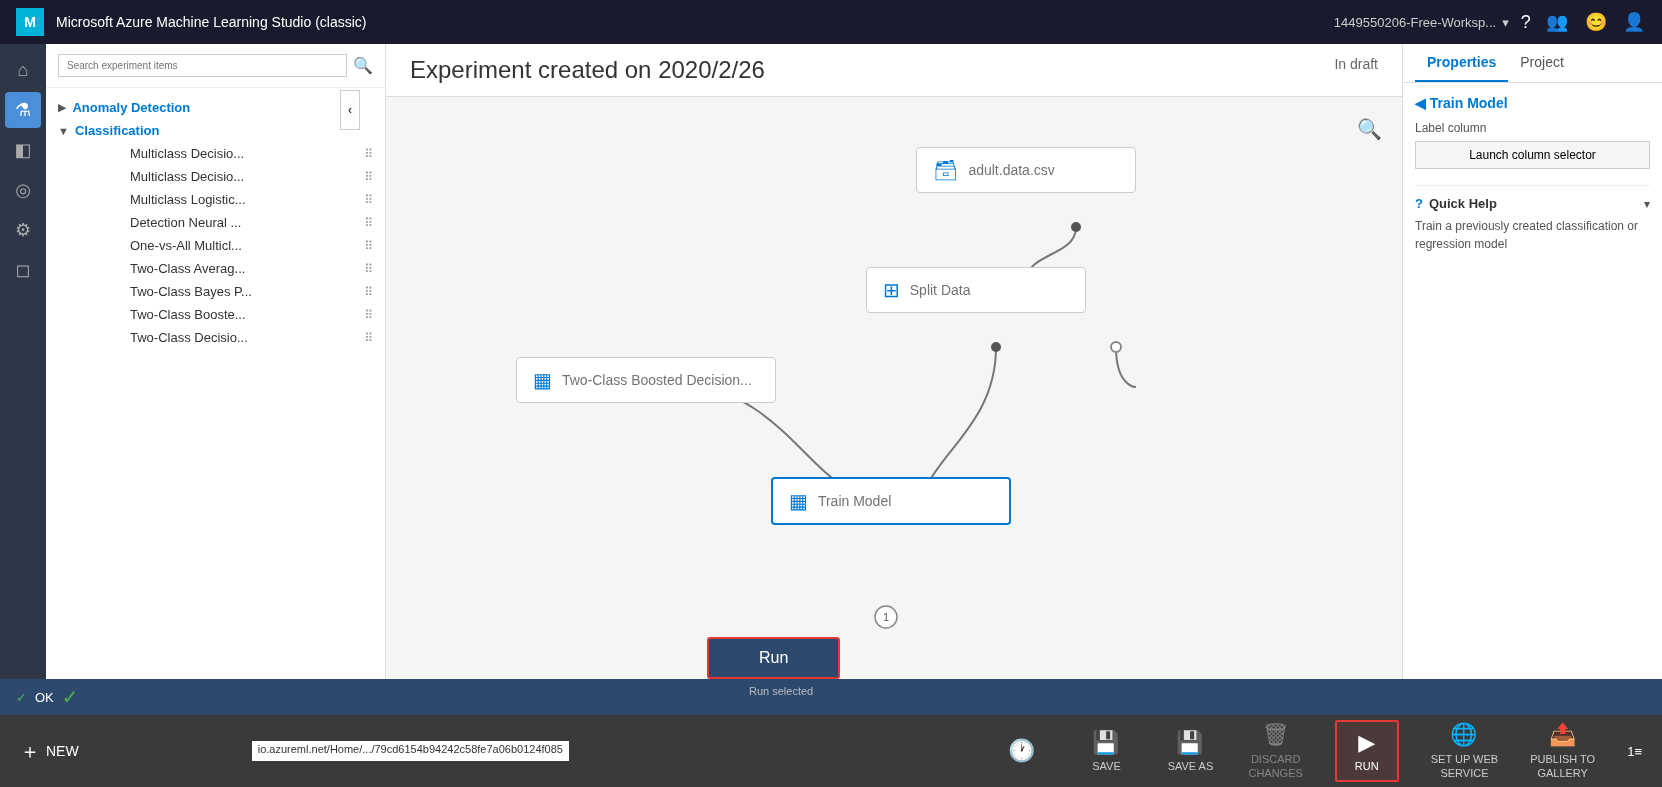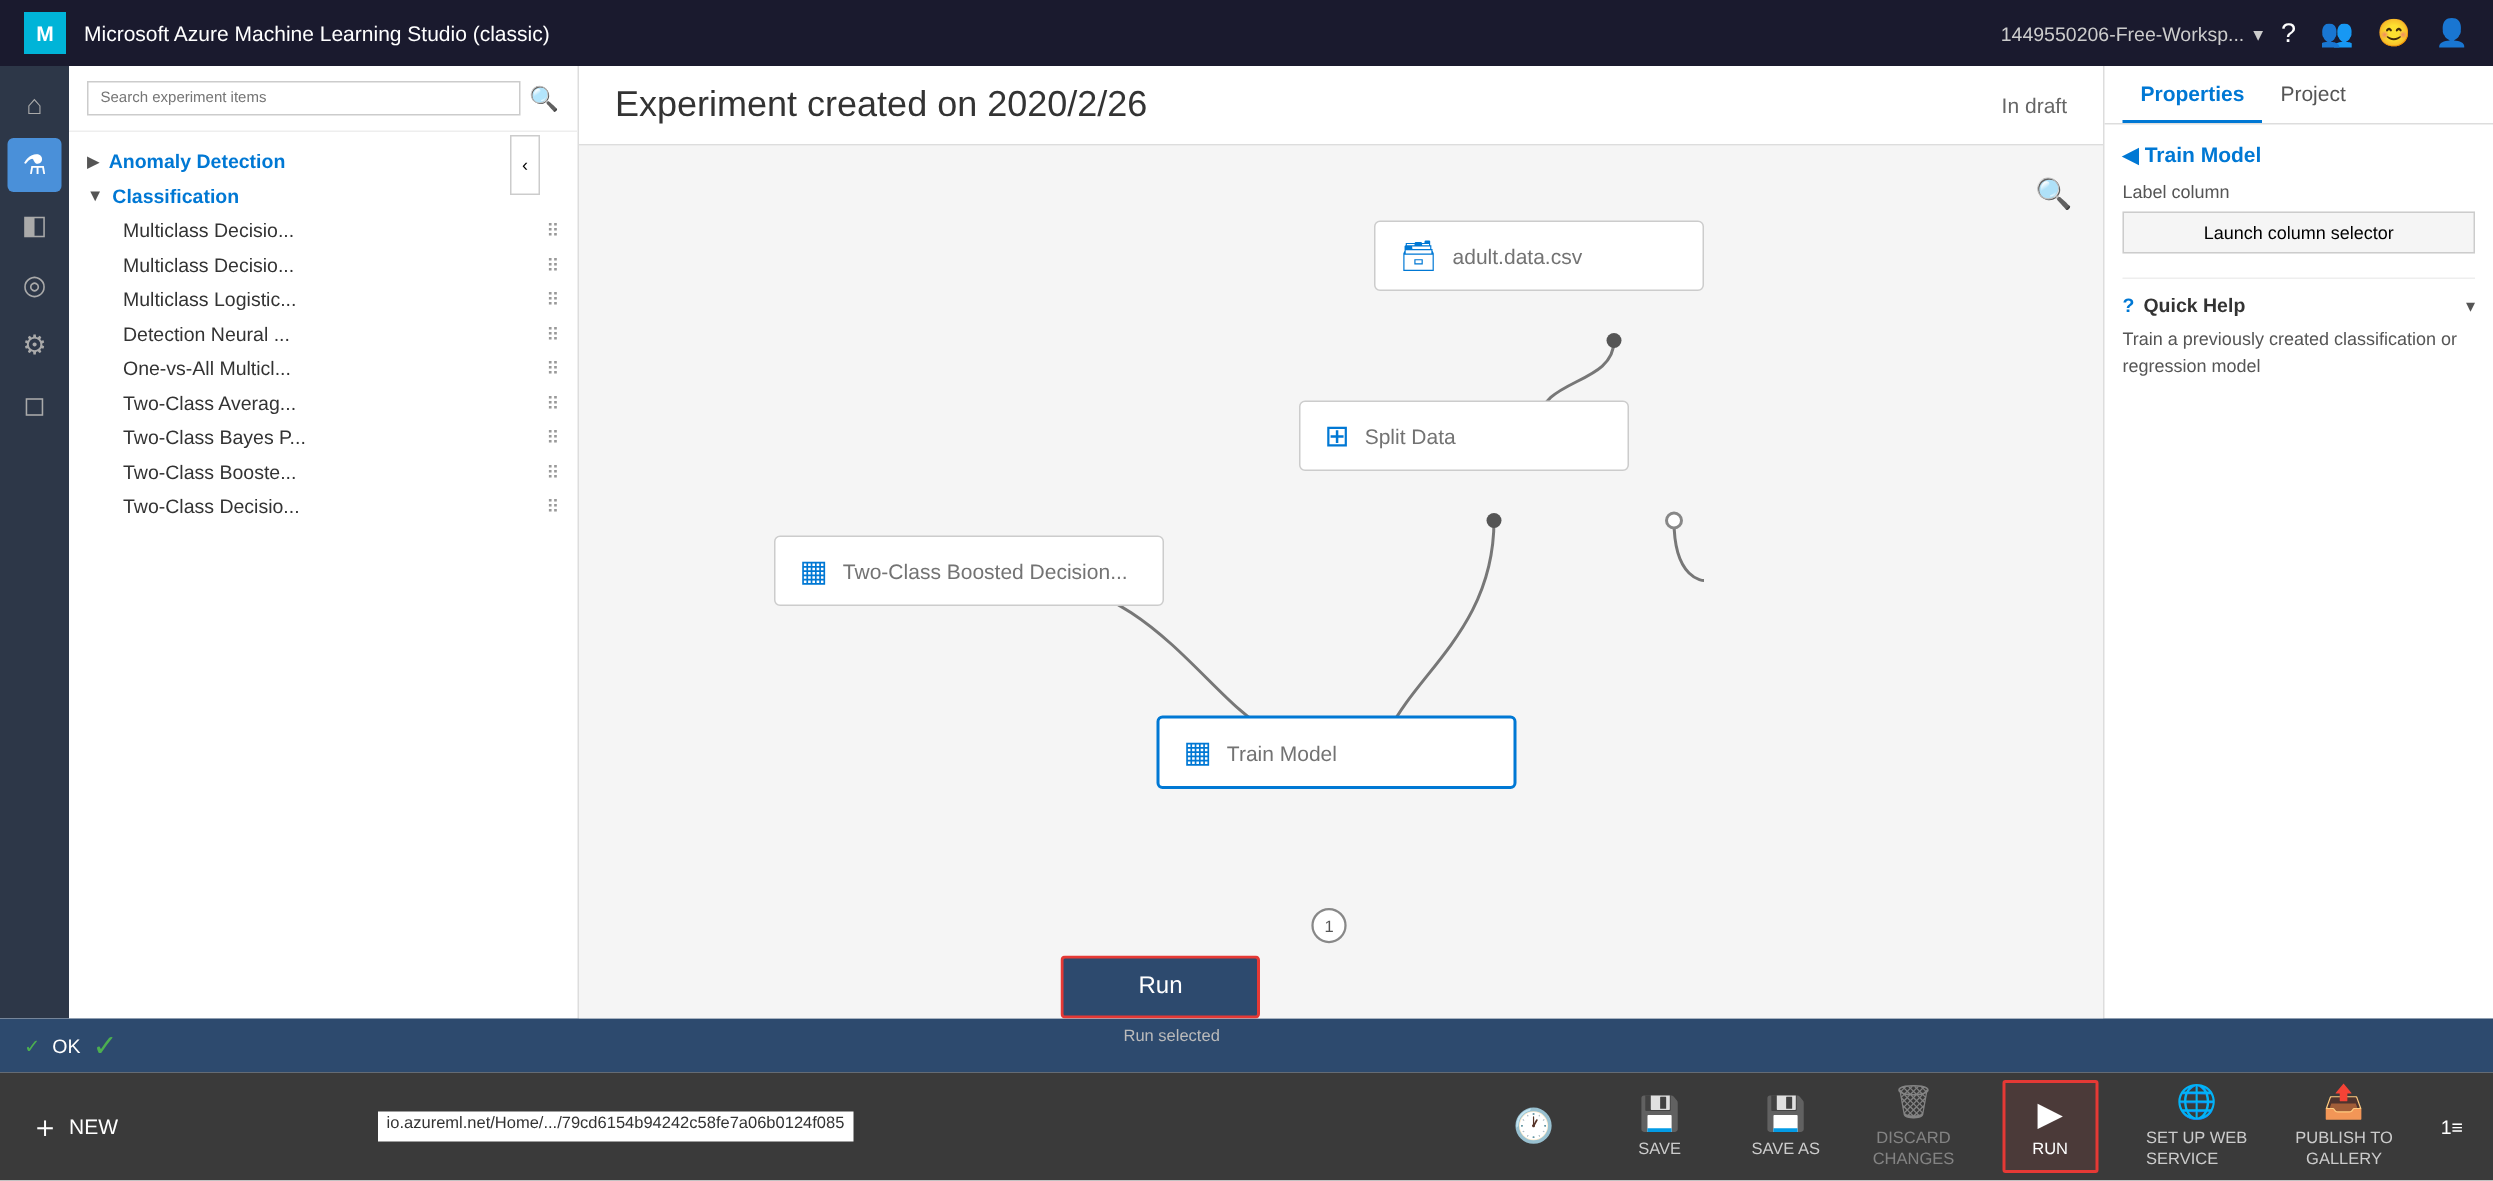--- a/index.html
+++ b/index.html
@@ -103,20 +103,21 @@
     .sidebar-category .caret { color: #555; font-size: 11px; }
     .sidebar-category .label { font-weight: 600; color: #0078d4; }
     .sidebar-item {
       padding: 4px 12px 4px 36px;
       cursor: pointer;
       font-size: 13px;
       color: #333;
       display: flex;
       align-items: center;
       justify-content: flex-end;
+      margin-left: 48px;
     }
     .sidebar-item .item-name { flex: 1; white-space: nowrap; overflow: hidden; text-overflow: ellipsis; }
     .sidebar-item .item-drag { color: #999; font-size: 12px; }
 
     
     .sidebar-tree::-webkit-scrollbar { width: 8px; }
     .sidebar-tree::-webkit-scrollbar-track { background: #f0f0f0; }
     .sidebar-tree::-webkit-scrollbar-thumb { background: #ccc; border-radius: 4px; }
 
     
@@ -125,21 +126,21 @@
       display: flex;
       flex-direction: column;
       position: relative;
       background: #f5f5f5;
     }
     .canvas-header {
       background: white;
       padding: 12px 24px;
       border-bottom: 1px solid #ddd;
       display: flex;
-      align-items: center;
+      align-items: flex-start;
       justify-content: space-between;
     }
     .canvas-title {
       font-size: 24px;
       color: #333;
       font-weight: 300;
     }
     .canvas-status {
       font-size: 14px;
       color: #666;
@@ -570,21 +571,21 @@
 
   <div style="display:flex;flex-direction:column;align-items:center;gap:2px;">
     <div class="toolbar-btn run-btn" style="border:2px solid #e53935;padding:8px 18px;border-radius:2px;">
       <span class="tb-icon">▶</span>
       <span>RUN</span>
     </div>
   </div>
 
   <div class="toolbar-btn">
     <span class="tb-icon">🌐</span>
-    <span style="line-height:1.3;">SET UP WEB<br>SERVICE</span>
+    <span style="text-align:center;line-height:1.3;">SET UP WEB<br>SERVICE</span>
   </div>
 
   <div class="toolbar-btn">
     <span class="tb-icon">📤</span>
     <span style="text-align:center;line-height:1.3;">PUBLISH TO<br>GALLERY</span>
   </div>
 
   <div style="margin-left:auto;" class="page-num">1≡</div>
 </div>
 

